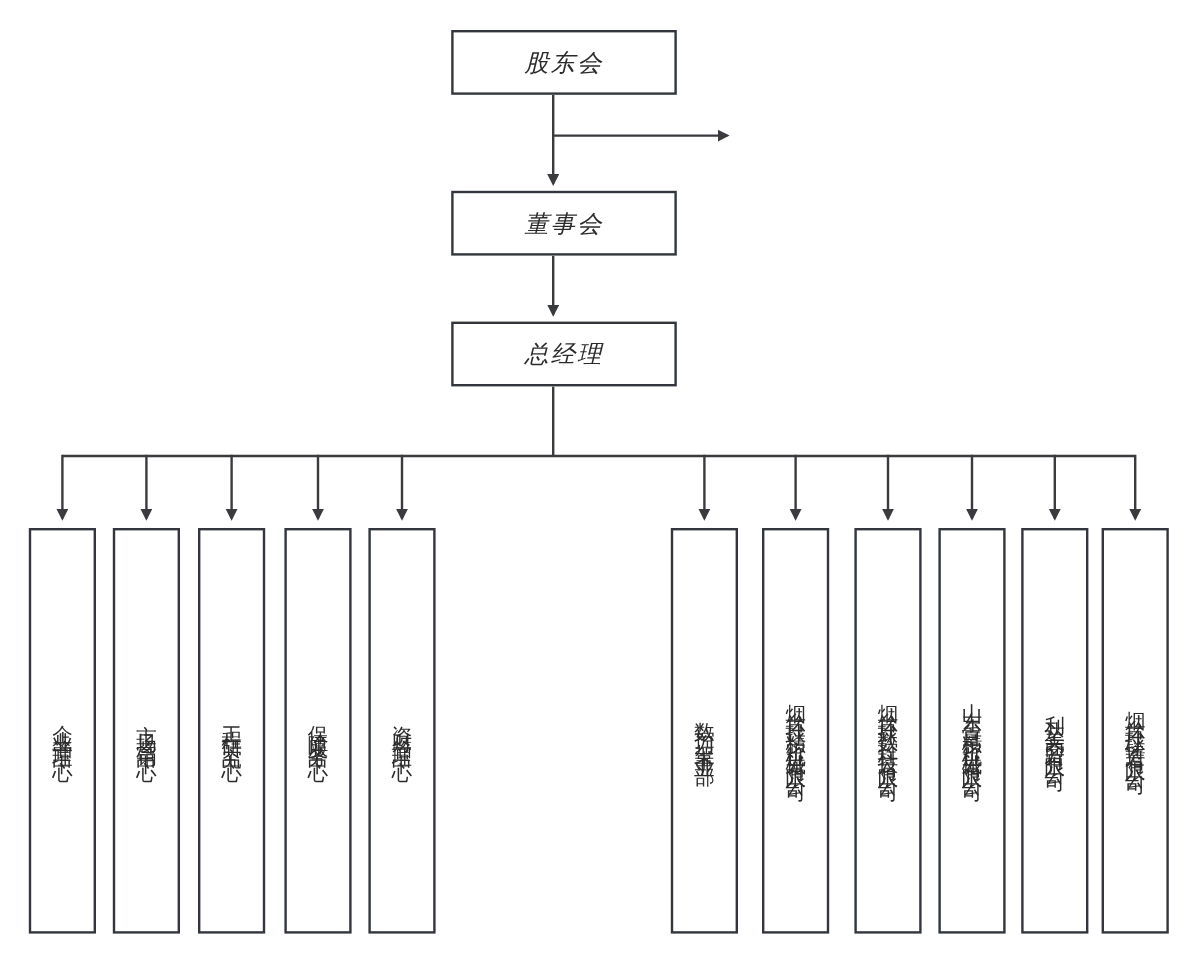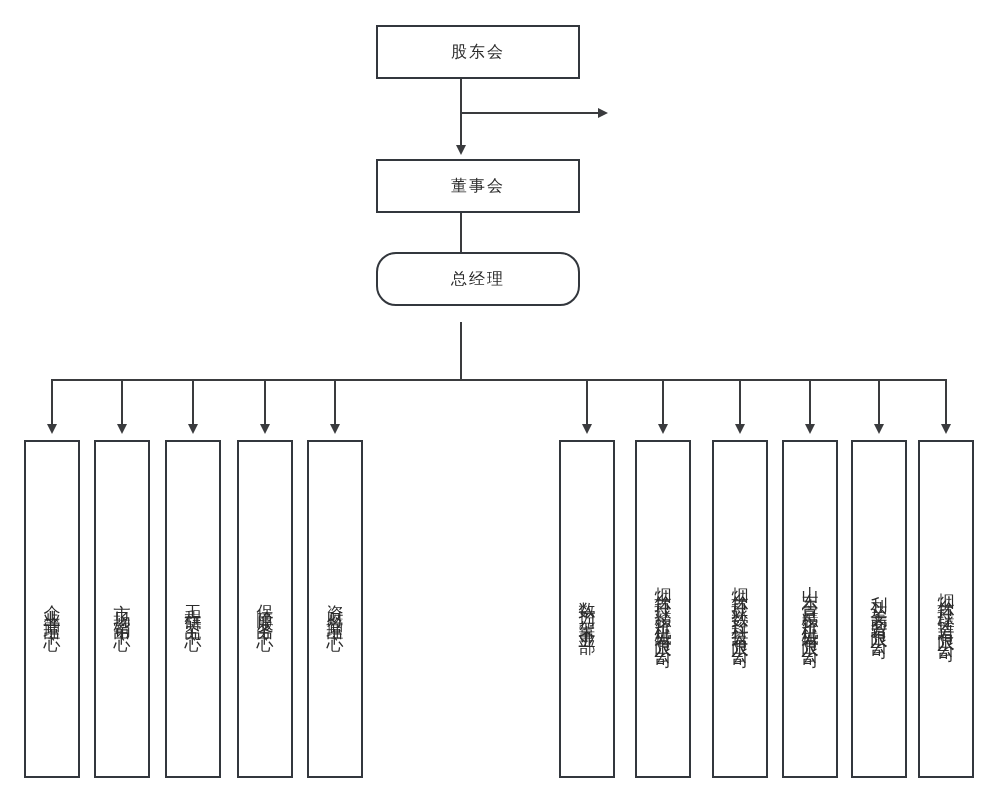--- a/index.html
+++ b/index.html
@@ -27,24 +27,25 @@
     position: absolute;
     box-sizing: border-box;
     background: #ffffff;
     border: 2px solid #33373d;
     display: flex;
     align-items: center;
     justify-content: center;
     color: #2b2b2b;
   }
   .node.top {
-    width: 204px;
+    width: 188px;
     height: 54px;
-    font-size: 16px;
+    font-size: 20px;
     letter-spacing: 2px;
+    font-style: italic;
   }
   .node.tall {
     top: 440px;
     width: 56px;
     height: 338px;
   }
   .vtext {
     writing-mode: vertical-rl;
     text-orientation: upright;
     font-size: 17px;
@@ -90,21 +91,21 @@
 
   <div class="node top" style="left:376px; top:25px;">
     <span>股东会</span>
   </div>
 
 
   <div class="node top" style="left:376px; top:159px;">
     <span>董事会</span>
   </div>
 
-  <div class="node top" style="left:376px; top:252px;border-radius:20px;">
+  <div class="node top" style="left:376px; top:268px;">
     <span>总经理</span>
   </div>
 
   <div class="node tall" style="left:24px;">
     <span class="vtext">企业管理中心</span>
   </div>
 
   <div class="node tall" style="left:94px;">
     <span class="vtext">市场营销中心</span>
   </div>

